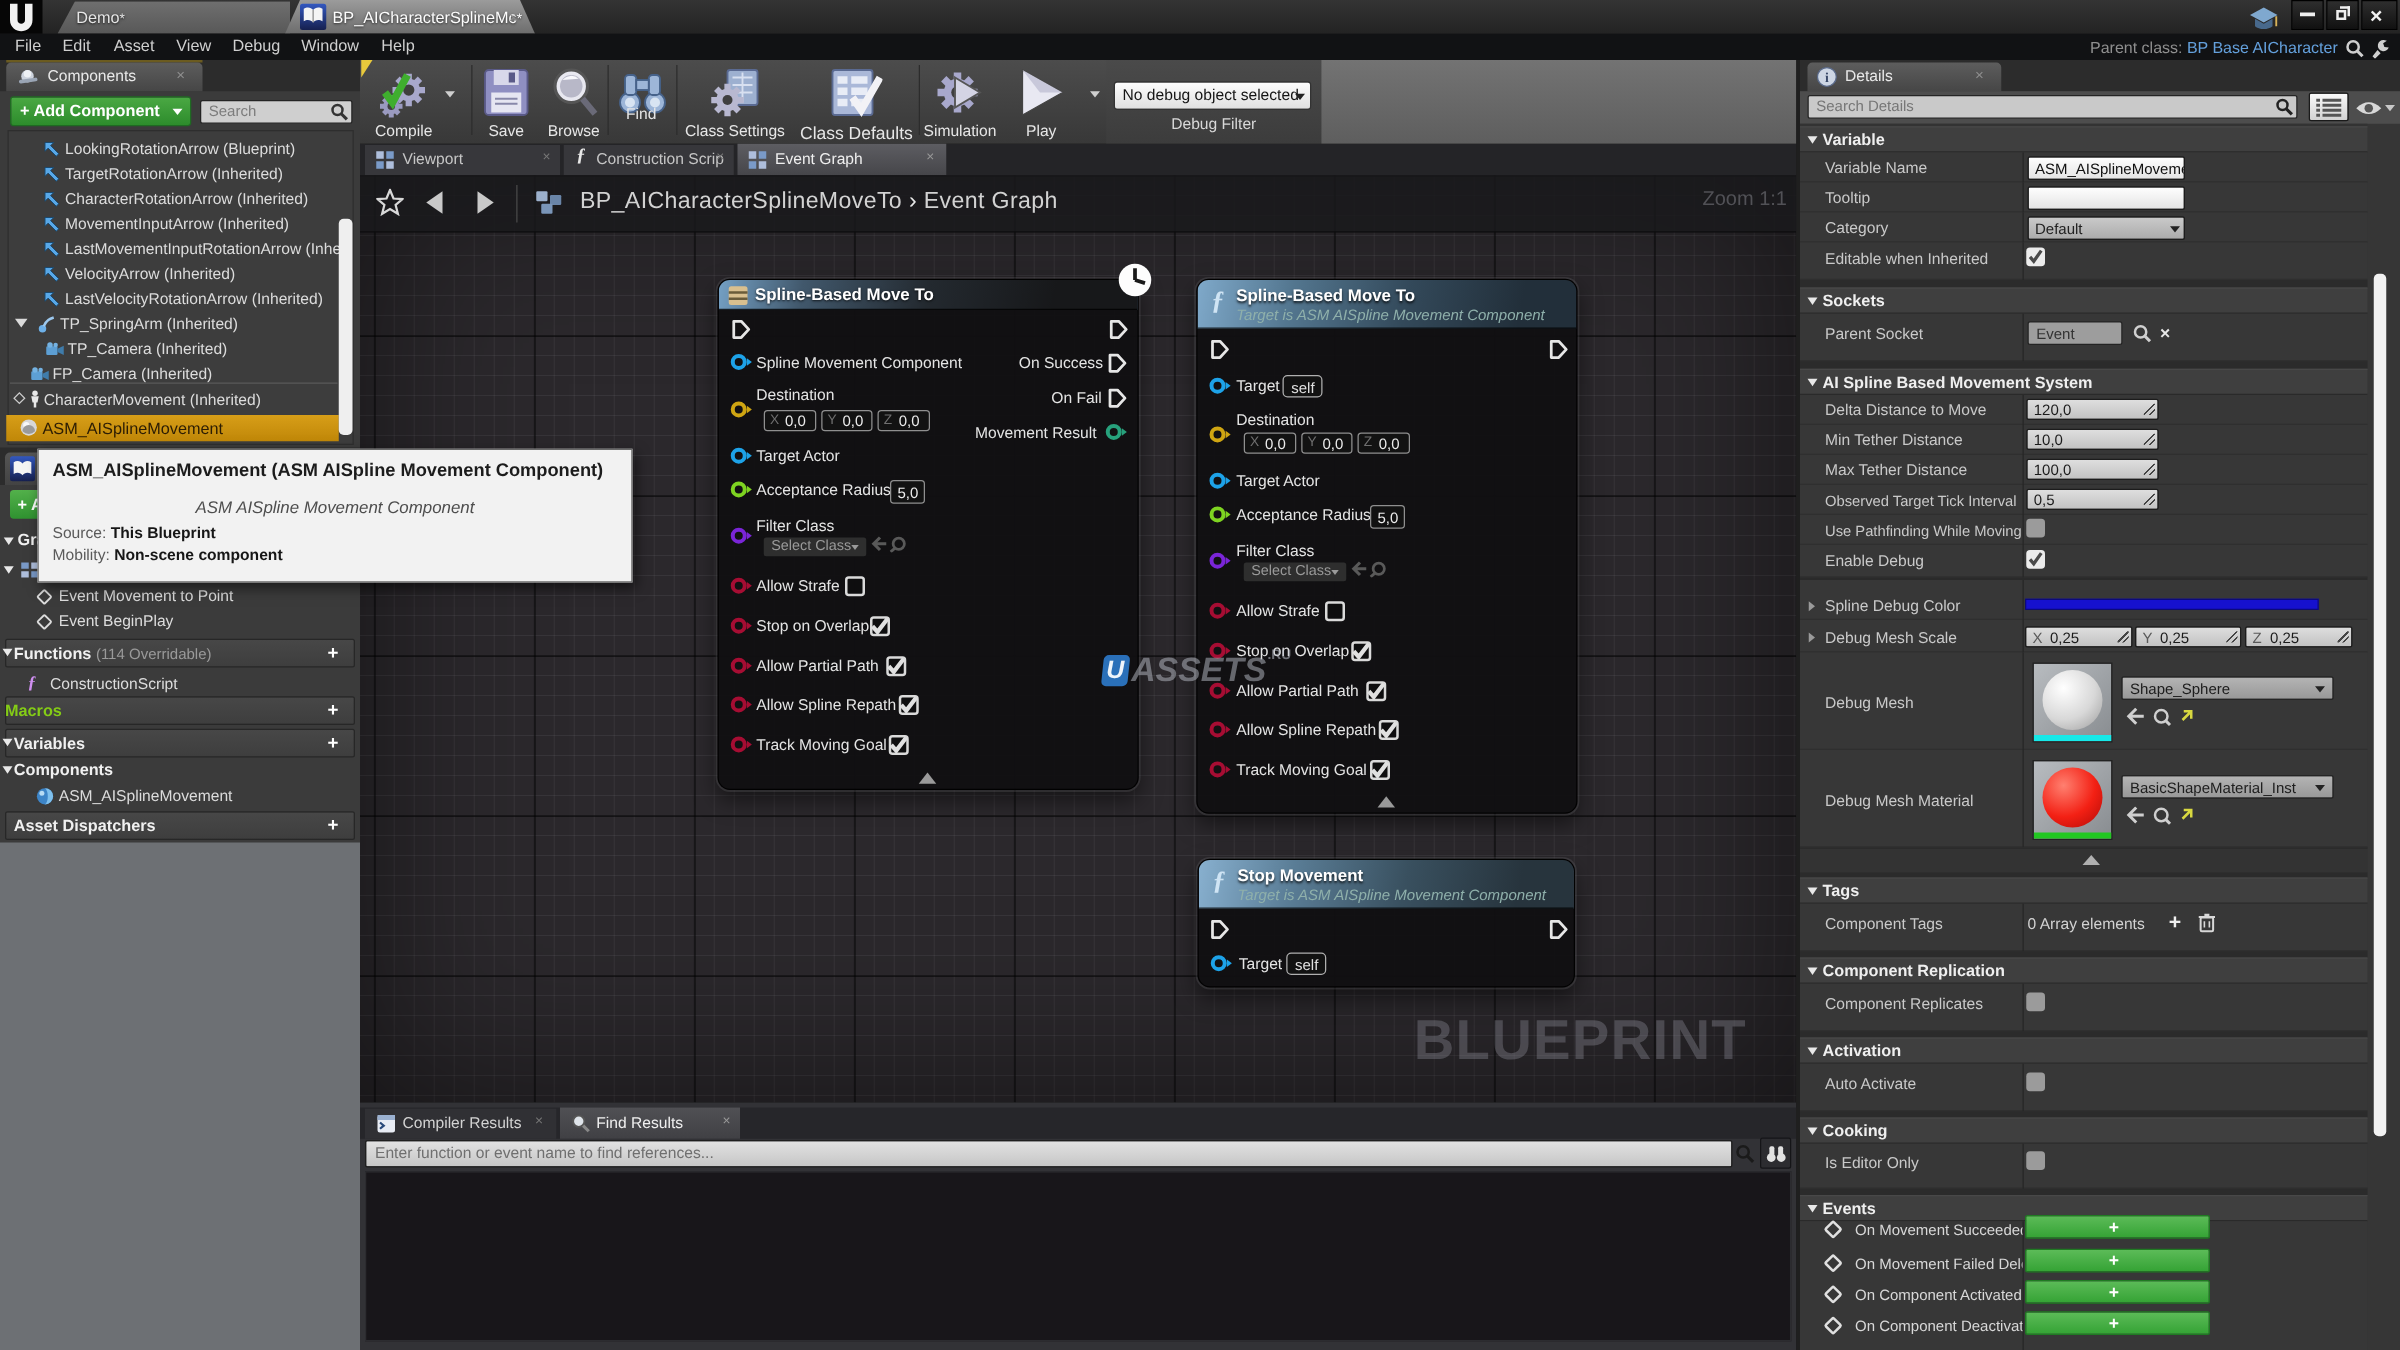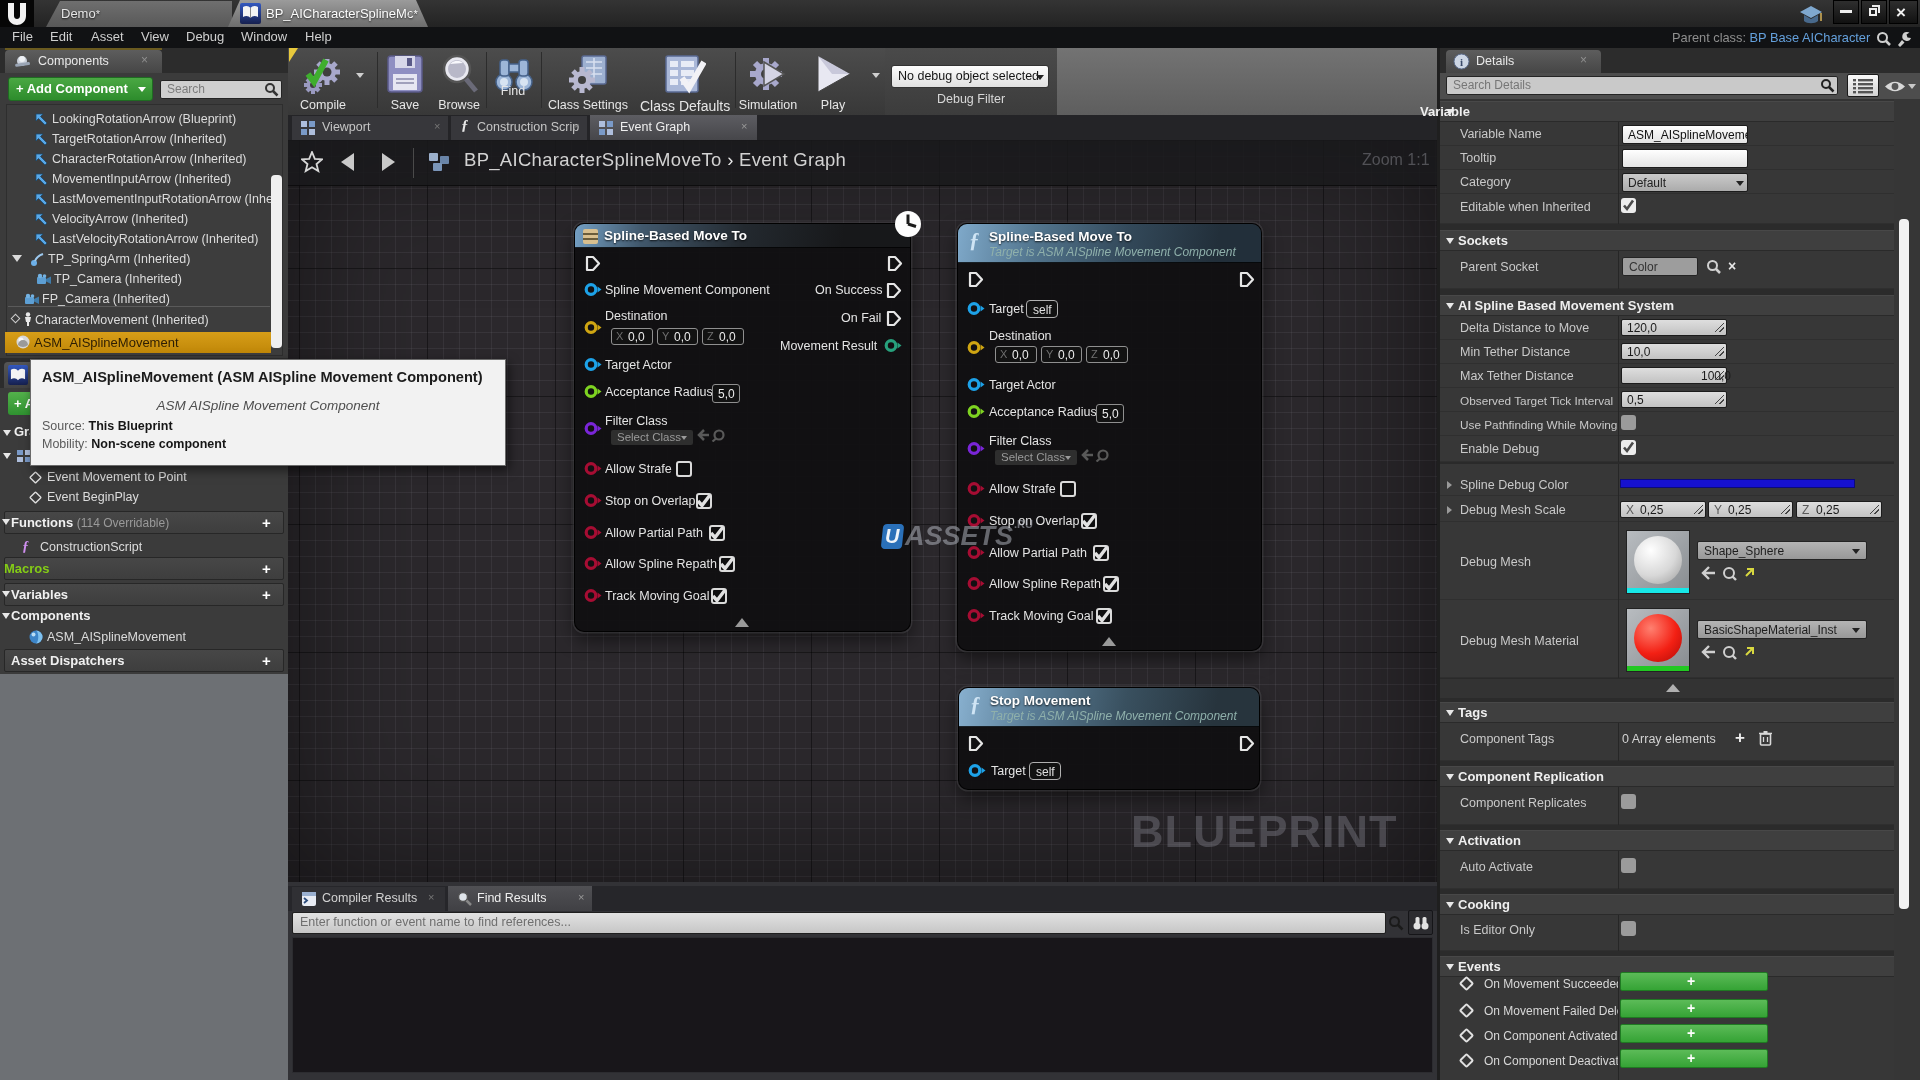--- a/index.html
+++ b/index.html
@@ -705,21 +705,21 @@
  <path d="M1 6.5 Q11 -3 21 6.5 Q11 16 1 6.5 Z" fill="#d8d8d8"></path>
     <circle cx="11" cy="6.5" r="3.4" fill="#555"></circle>
 </svg>
 <div class="a" style="left:1908px;top:84px;">
     <div style="width:0;height:0;border-left:4px solid transparent;border-right:4px solid transparent;border-top:5px solid #c8c8c8;"></div>
   </div>
 
 <div class="a" style="left:1440px;top:99px;width:454px;height:981px;background:#333333;"></div>
 <div class="a sech" style="left:1440px;top:101px;width:454px;height:21px;border-top:1px solid #484848;border-bottom:1px solid #2a2a2a;"></div>
 <div class="a" style="left:1446px;top:109px;width:0;height:0;border-left:4px solid transparent;border-right:4px solid transparent;border-top:6px solid #e8e8e8;"></div>
-<div class="a hdr" style="left:1420px;top:104px;">Variable</div>
+<div class="a hdr" style="left:1458px;top:104px;">Variable</div>
 <div class="a" style="left:1440px;top:122px;width:454px;height:24px;background:#373737;border-bottom:1px solid #2f2f2f;"></div>
 <div class="a" style="left:1618px;top:122px;width:1px;height:24px;background:#262626;"></div>
 <div class="a" style="left:1440px;top:146px;width:454px;height:24px;background:#373737;border-bottom:1px solid #2f2f2f;"></div>
 <div class="a" style="left:1618px;top:146px;width:1px;height:24px;background:#262626;"></div>
 <div class="a" style="left:1440px;top:170px;width:454px;height:24px;background:#373737;border-bottom:1px solid #2f2f2f;"></div>
 <div class="a" style="left:1618px;top:170px;width:1px;height:24px;background:#262626;"></div>
 <div class="a" style="left:1440px;top:194px;width:454px;height:30px;background:#373737;border-bottom:1px solid #2f2f2f;"></div>
 <div class="a" style="left:1618px;top:194px;width:1px;height:30px;background:#262626;"></div>
 <div class="a lbl" style="left:1460px;top:127px;">Variable Name</div>
 <div class="a" style="left:1622px;top:125px;width:126px;height:19px;background:linear-gradient(#fefefe,#e4e4e4);border:1px solid #1c1c1c;border-radius:2px;overflow:hidden;">
@@ -740,21 +740,21 @@
     <path d="M3 7.5 L6 11 L12 2.5" stroke="#4a4a4a" stroke-width="2.6" fill="none"></path>
   </svg>
 <div class="a" style="left:1440px;top:224px;width:454px;height:6px;background:#2b2b2b;"></div>
 <div class="a sech" style="left:1440px;top:230px;width:454px;height:21px;border-top:1px solid #484848;border-bottom:1px solid #2a2a2a;"></div>
 <div class="a" style="left:1446px;top:238px;width:0;height:0;border-left:4px solid transparent;border-right:4px solid transparent;border-top:6px solid #e8e8e8;"></div>
 <div class="a hdr" style="left:1458px;top:233px;">Sockets</div>
 <div class="a" style="left:1440px;top:251px;width:454px;height:38px;background:#373737;border-bottom:1px solid #2f2f2f;"></div>
 <div class="a" style="left:1618px;top:251px;width:1px;height:38px;background:#262626;"></div>
 <div class="a lbl" style="left:1460px;top:260px;">Parent Socket</div>
 <div class="a" style="left:1622px;top:257px;width:76px;height:19px;background:#9d9d9d;border:1px solid #242424;border-radius:2px;">
-    <div style="margin:2px 0 0 6px;color:#333;font-size:12px;">Color</div>
+    <div style="margin:2px 0 0 6px;color:#333;font-size:12px;">Event</div>
   </div>
 <svg class="a" style="left:1706px;top:259px" width="16" height="16" viewBox="0 0 16 16">
     <circle cx="6.5" cy="6.5" r="4.5" fill="none" stroke="#d0d0d0" stroke-width="2"></circle>
     <line x1="10" y1="10" x2="14" y2="14" stroke="#d0d0d0" stroke-width="2.5"></line>
   </svg>
 <div class="a" style="left:1728px;top:258px;color:#e8e8e8;font-size:14px;font-weight:bold;">×</div>
 <div class="a" style="left:1440px;top:289px;width:454px;height:6px;background:#2b2b2b;"></div>
 <div class="a sech" style="left:1440px;top:295px;width:454px;height:21px;border-top:1px solid #484848;border-bottom:1px solid #2a2a2a;"></div>
 <div class="a" style="left:1446px;top:303px;width:0;height:0;border-left:4px solid transparent;border-right:4px solid transparent;border-top:6px solid #e8e8e8;"></div>
 <div class="a hdr" style="left:1458px;top:298px;">AI Spline Based Movement System</div>
@@ -771,21 +771,21 @@
 <div class="a spin" style="left:1621px;top:343px;width:106px;height:17px;">
     <div class="grip"></div>
   </div>
 <div class="a" style="left:1627px;top:345px;color:#1b1b1b;font-size:12px;">10,0</div>
 <div class="a" style="left:1440px;top:364px;width:454px;height:24px;background:#373737;border-bottom:1px solid #2f2f2f;"></div>
 <div class="a" style="left:1618px;top:364px;width:1px;height:24px;background:#262626;"></div>
 <div class="a lbl" style="left:1460px;top:369px;">Max Tether Distance</div>
 <div class="a spin" style="left:1621px;top:367px;width:106px;height:17px;">
     <div class="grip"></div>
   </div>
-<div class="a" style="left:1701px;top:369px;color:#1b1b1b;font-size:12px;">100,0</div>
+<div class="a" style="left:1627px;top:369px;color:#1b1b1b;font-size:12px;">100,0</div>
 <div class="a" style="left:1440px;top:388px;width:454px;height:24px;background:#373737;border-bottom:1px solid #2f2f2f;"></div>
 <div class="a" style="left:1618px;top:388px;width:1px;height:24px;background:#262626;"></div>
 <div class="a" style="left:1460px;top:394px;color:#c9c9c9;font-size:11.8px;">Observed Target Tick Interval</div>
 <div class="a spin" style="left:1621px;top:391px;width:106px;height:17px;">
     <div class="grip"></div>
   </div>
 <div class="a" style="left:1627px;top:393px;color:#1b1b1b;font-size:12px;">0,5</div>
 <div class="a" style="left:1440px;top:412px;width:454px;height:24px;background:#373737;border-bottom:1px solid #2f2f2f;"></div>
 <div class="a" style="left:1618px;top:412px;width:1px;height:24px;background:#262626;"></div>
 <div class="a" style="left:1460px;top:418px;color:#c9c9c9;font-size:11.8px;">Use Pathfinding While Moving</div>

